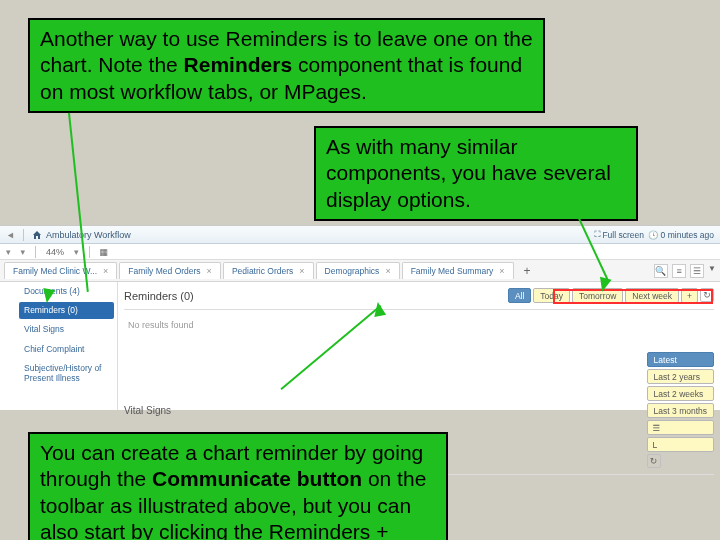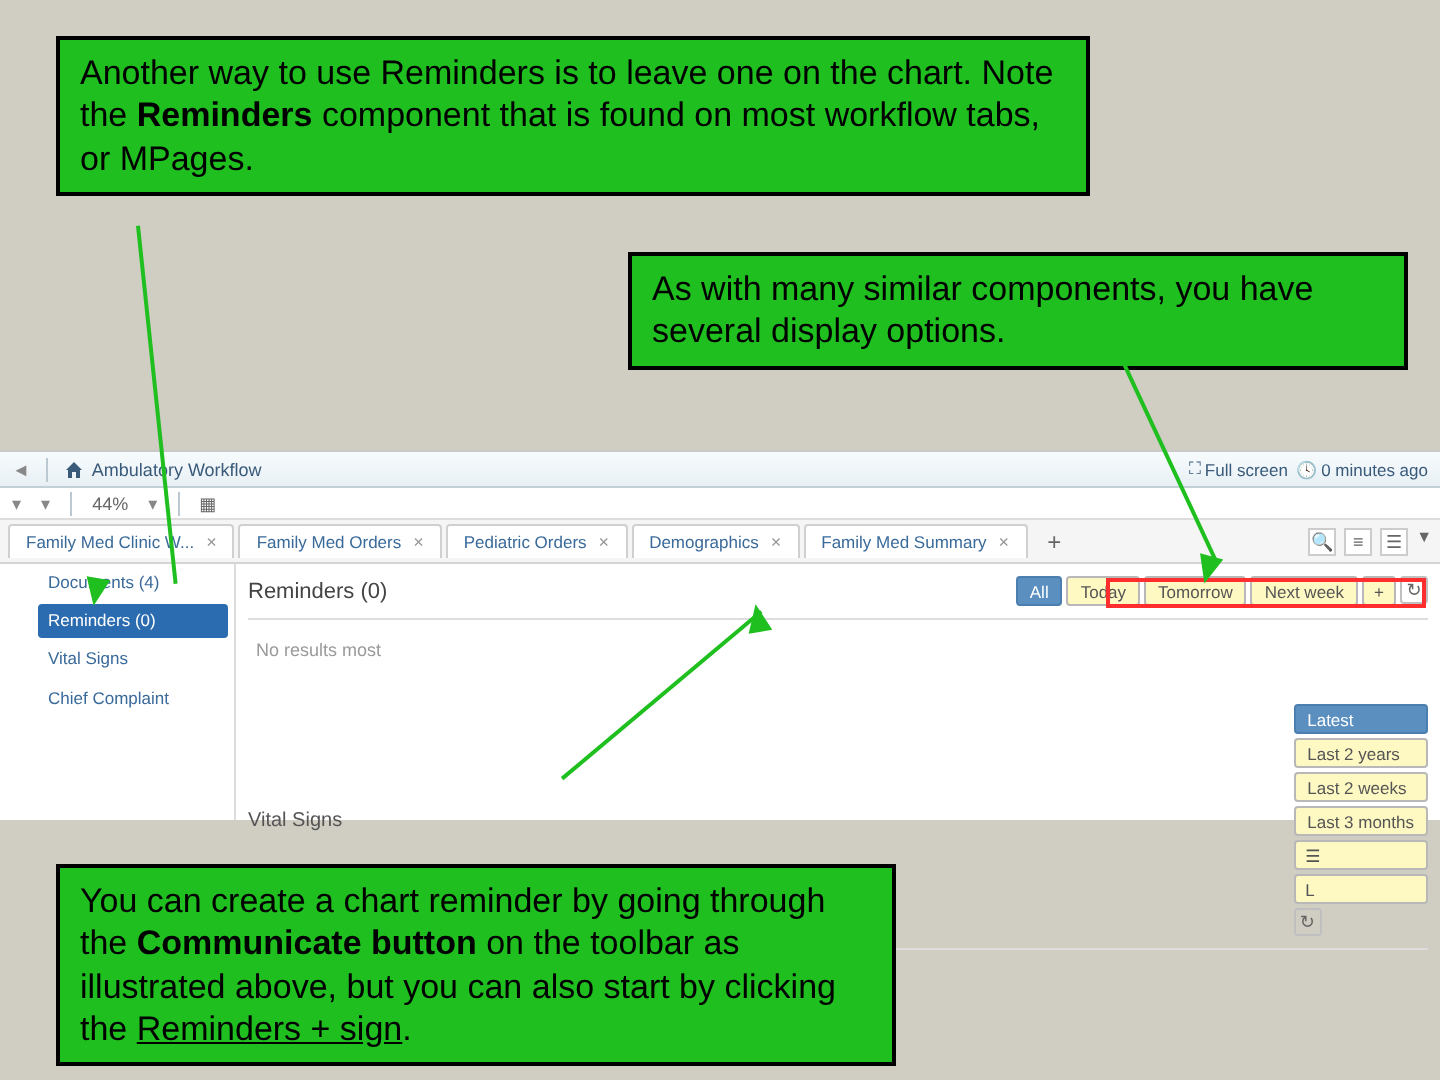--- a/index.html
+++ b/index.html
@@ -9,21 +9,21 @@
     background: #d0cdc3;
     font-family: "Comic Sans MS", "Segoe Script", cursive, sans-serif;
     position: relative;
     overflow: hidden;
   }
   .callout {
     position: absolute;
     background: #1fbf1f;
     border: 2px solid #000;
     padding: 6px 10px;
-    font-size: 17px;
+    font-size: 21px;
     line-height: 1.25;
     color: #000;
   }
   .callout .strong { font-weight: bold; }
   .arrow-line {
     position: absolute;
     background: #1fbf1f;
     transform-origin: top left;
   }
   .arrow-head {
@@ -146,21 +146,21 @@
     pointer-events:none;
   }
 </style>
 </head>
 <body>
 
 <div class="callout" style="top:18px; left:28px; width:517px;">
   <span>Another way to use Reminders is to leave one on the chart.  Note the </span><span class="strong">Reminders</span><span> component that is found on most workflow tabs, or MPages.</span>
 </div>
 
-<div class="callout" style="top:126px; left:314px; width:390px;">
+<div class="callout" style="top:126px; left:314px; width:324px;">
   <span>As with many similar components, you have several display options.</span>
 </div>
 
 <div class="app">
   <div class="app-toolbar">
     <span class="sb-arrow">◄</span>
     <span class="tb-sep"></span>
     <span class="tb-home">
       <svg width="10" height="10" viewBox="0 0 10 10">
           <path d="M5 1 L9 5 H8 V9 H6 V6 H4 V9 H2 V5 H1 Z"></path>
@@ -209,34 +209,35 @@
       <div class="ico">☰</div>
       <span style="font-size:8px;color:#666;">▼</span>
     </div>
   </div>
   <div class="content-row">
     <div class="sidebar">
       <div class="sidebar-item">Documents (4)</div>
       <div class="sidebar-item sel">Reminders (0)</div>
       <div class="sidebar-item">Vital Signs</div>
       <div class="sidebar-item">Chief Complaint</div>
+      <div class="sidebar-item">Subjective/History of Present Illness</div>
     </div>
     <div class="main">
       <div class="section-head">
         <span class="section-title">Reminders (0)</span>
         <div class="filter-bar">
           <span class="pill active">All</span>
           <span class="pill">Today</span>
           <span class="pill">Tomorrow</span>
           <span class="pill">Next week</span>
           <span class="pill plus">+</span>
           <span class="refresh-ico">↻</span>
         </div>
       </div>
-      <div class="empty-msg">No results most</div>
+      <div class="empty-msg">No results found</div>
 
       <div class="section2">
         <div class="section-head">
           <span class="section-title">Vital Signs</span>
           <div class="vs-bar">
             <span class="pill active">Latest</span>
             <span class="pill">Last 2 years</span>
             <span class="pill">Last 2 weeks</span>
             <span class="pill">Last 3 months</span>
             <span class="pill plus">☰</span>

